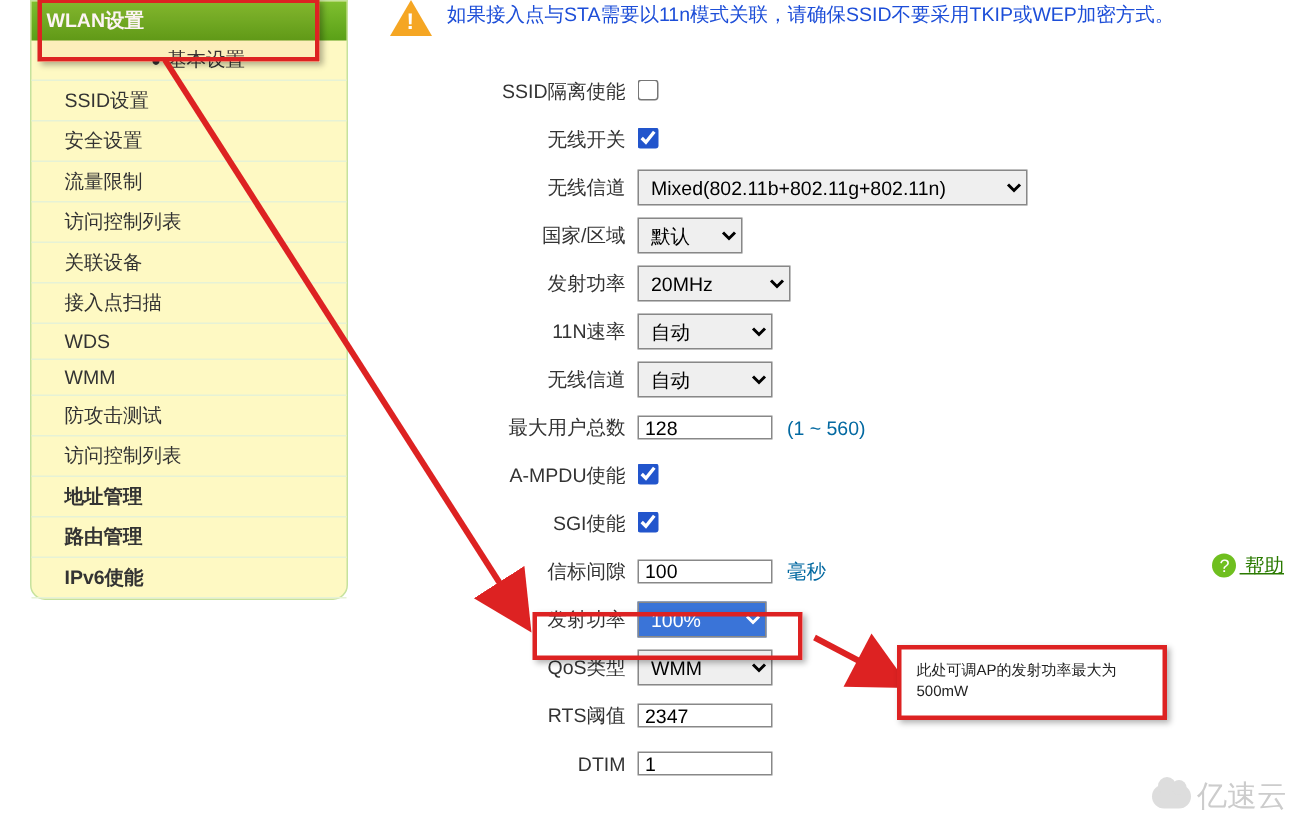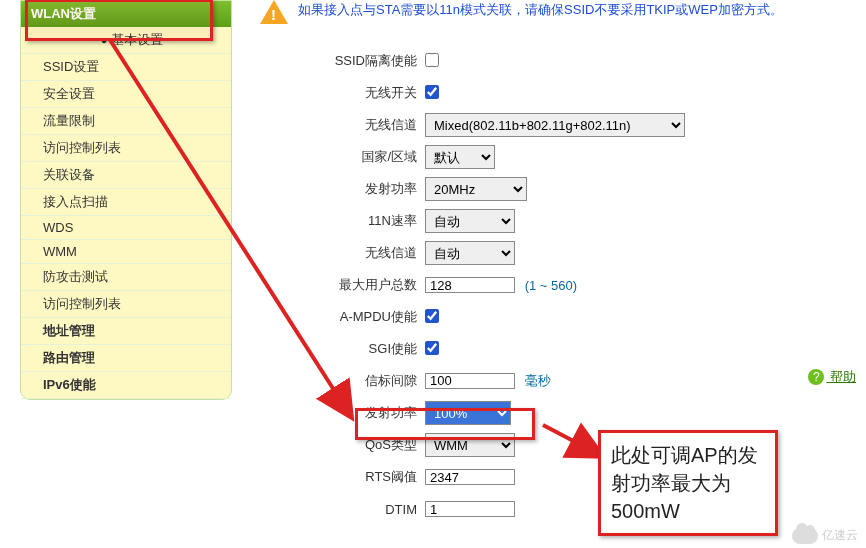--- a/index.html
+++ b/index.html
@@ -148,36 +148,36 @@
       box-shadow: 2px 2px 4px rgba(0,0,0,0.3);
     }
     .callout {
       position: absolute;
       left: 598px;
       top: 430px;
       width: 180px;
       border: 3px solid #d22;
       background: #fff;
       padding: 8px 10px;
-      font-size: 20px;
+      font-size: 10px;
       color: #222;
       line-height: 1.4;
       box-shadow: 2px 2px 4px rgba(0,0,0,0.3);
     }
     svg.arrow {
       position: absolute;
       pointer-events: none;
     }
     .tx-select { background:#3a74d8; color:#fff; width:86px; }
     .watermark {
       position: absolute;
       right: 8px;
       bottom: 4px;
       color: #ccc;
-      font-size: 12px;
+      font-size: 20px;
       display: flex;
       align-items: center;
       gap: 4px;
     }
     .wm-cloud {
       width: 26px; height: 16px;
       background: #ddd;
       border-radius: 12px;
       position: relative;
     }

